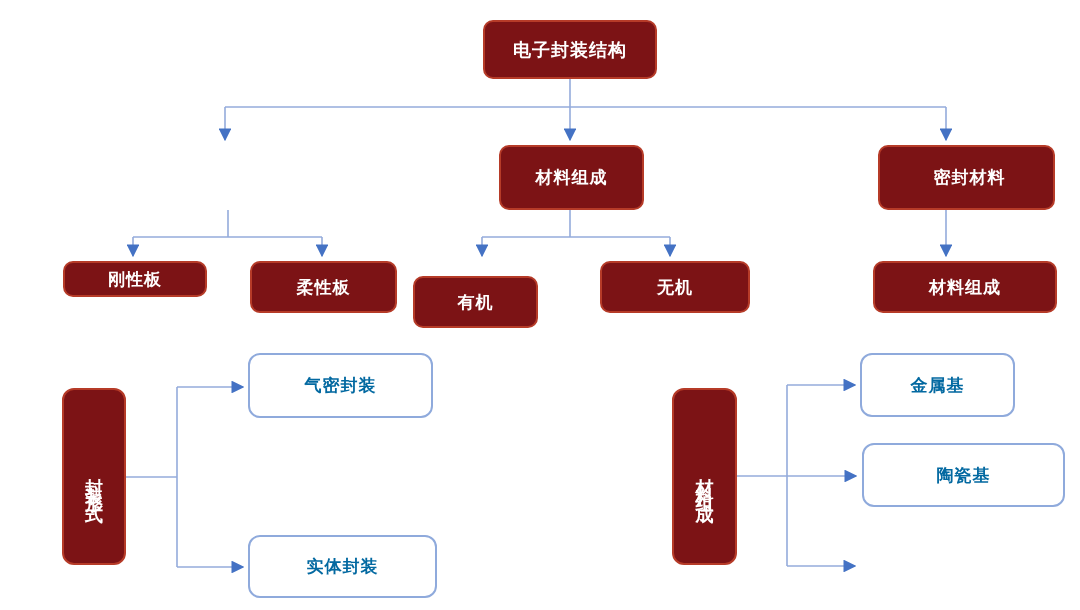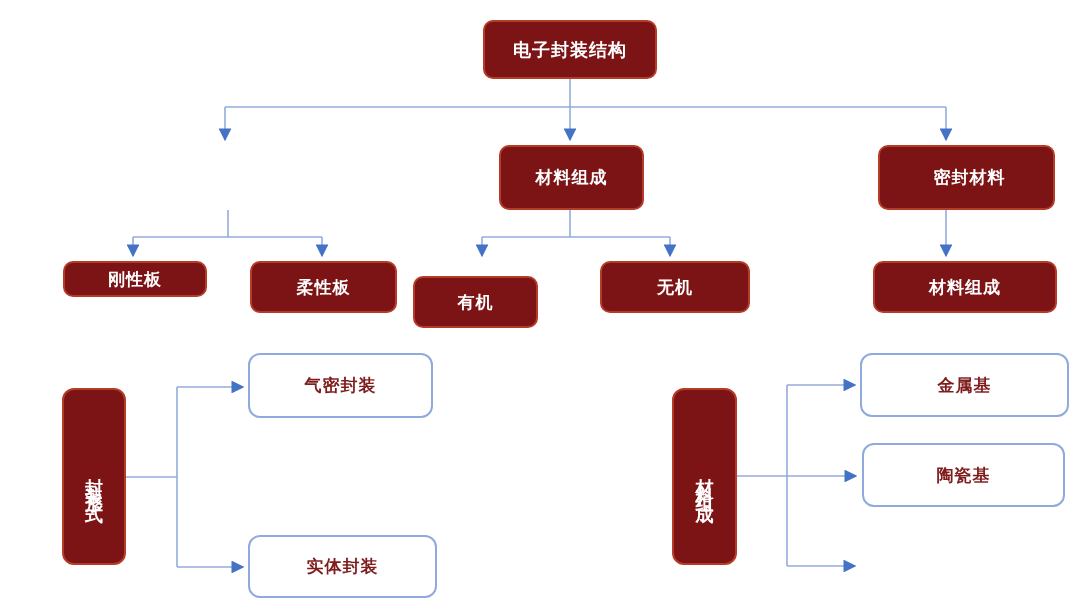--- a/index.html
+++ b/index.html
@@ -37,21 +37,21 @@
     letter-spacing: 9px;
     font-size: 18px;
     border-radius: 12px;
     padding-top: 8px;
   }
   .white-box {
     position: absolute;
     background: #ffffff;
     border: 2px solid #8FAADC;
     border-radius: 12px;
-    color: #7f1d1d;
+    color: #0369a1;
     font-weight: bold;
     font-size: 17px;
     display: flex;
     align-items: center;
     justify-content: center;
     box-sizing: border-box;
     letter-spacing: 1px;
   }
 </style>
 </head>
@@ -115,18 +115,18 @@
   <div class="red-box" style="left:873px; top:261px; width:184px; height:52px;">材料组成</div>
 
   <div class="red-box vertical" style="left:62px; top:388px; width:64px; height:177px;">封装形式</div>
 
   <div class="white-box" style="left:248px; top:353px; width:185px; height:65px;">气密封装</div>
 
   <div class="white-box" style="left:248px; top:535px; width:189px; height:63px;">实体封装</div>
 
   <div class="red-box vertical" style="left:672px; top:388px; width:65px; height:177px;">材料组成</div>
 
-  <div class="white-box" style="left:860px; top:353px; width:209px; height:64px;">金属基</div>
+  <div class="white-box" style="left:860px; top:353px; width:155px; height:64px;">金属基</div>
 
   <div class="white-box" style="left:862px; top:443px; width:203px; height:64px;">陶瓷基</div>
 
 
 </div>
 
 </body></html>

